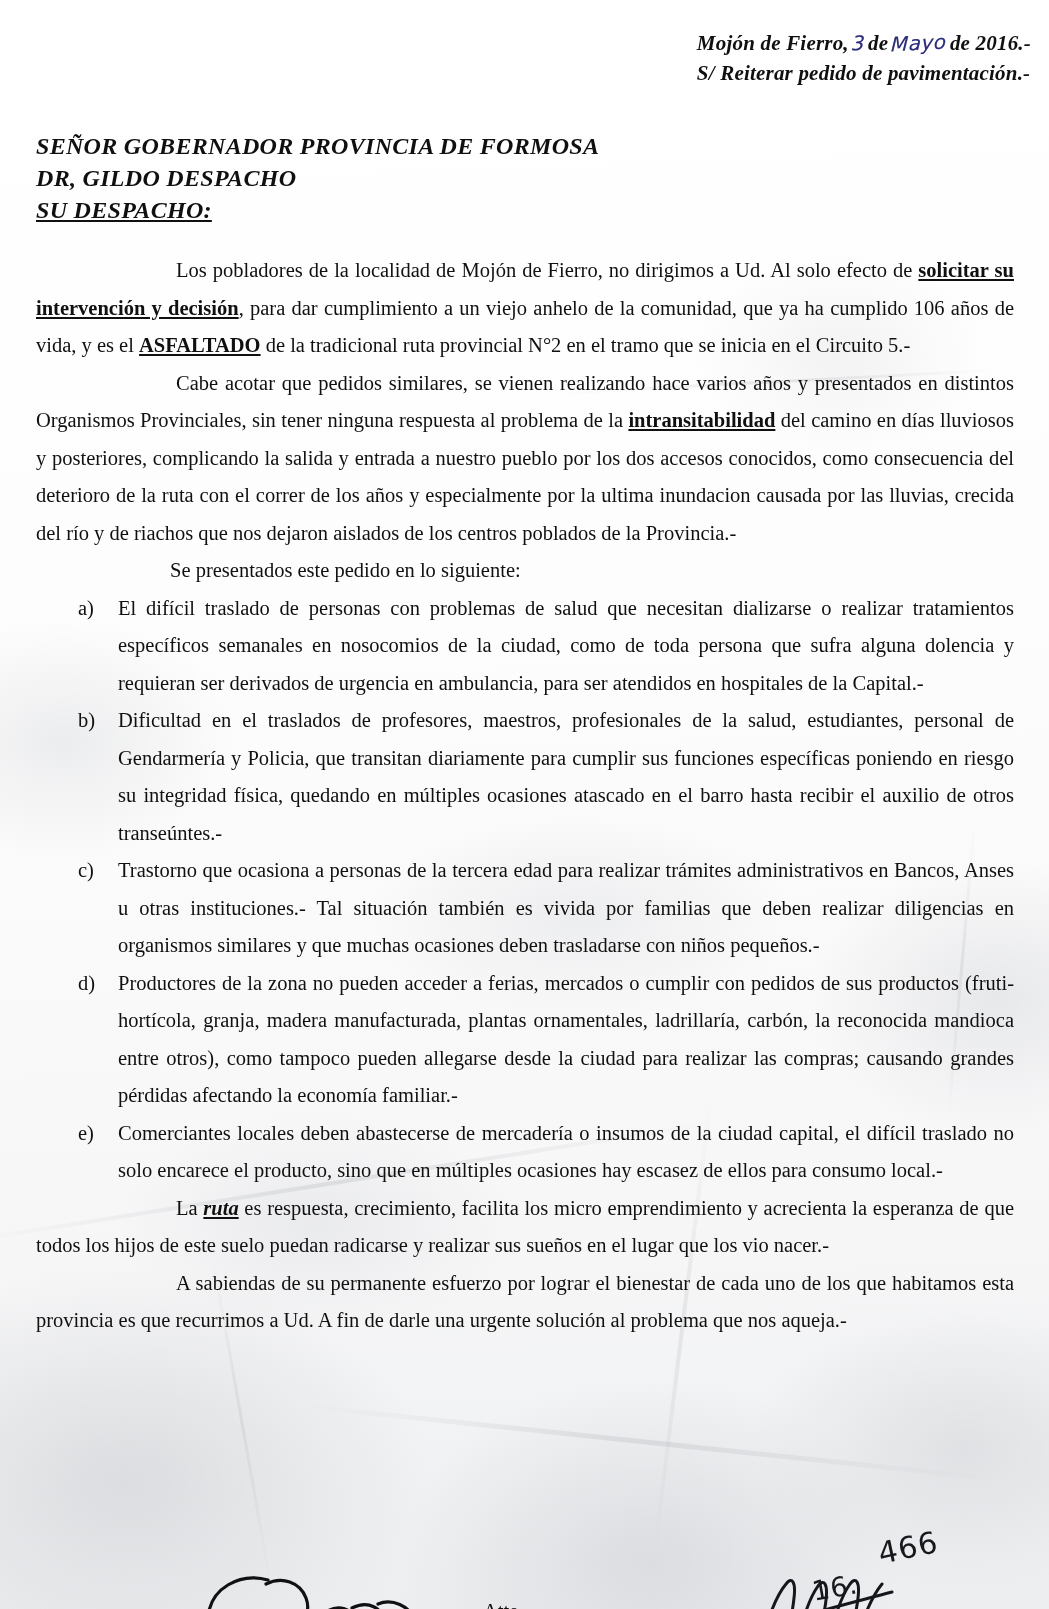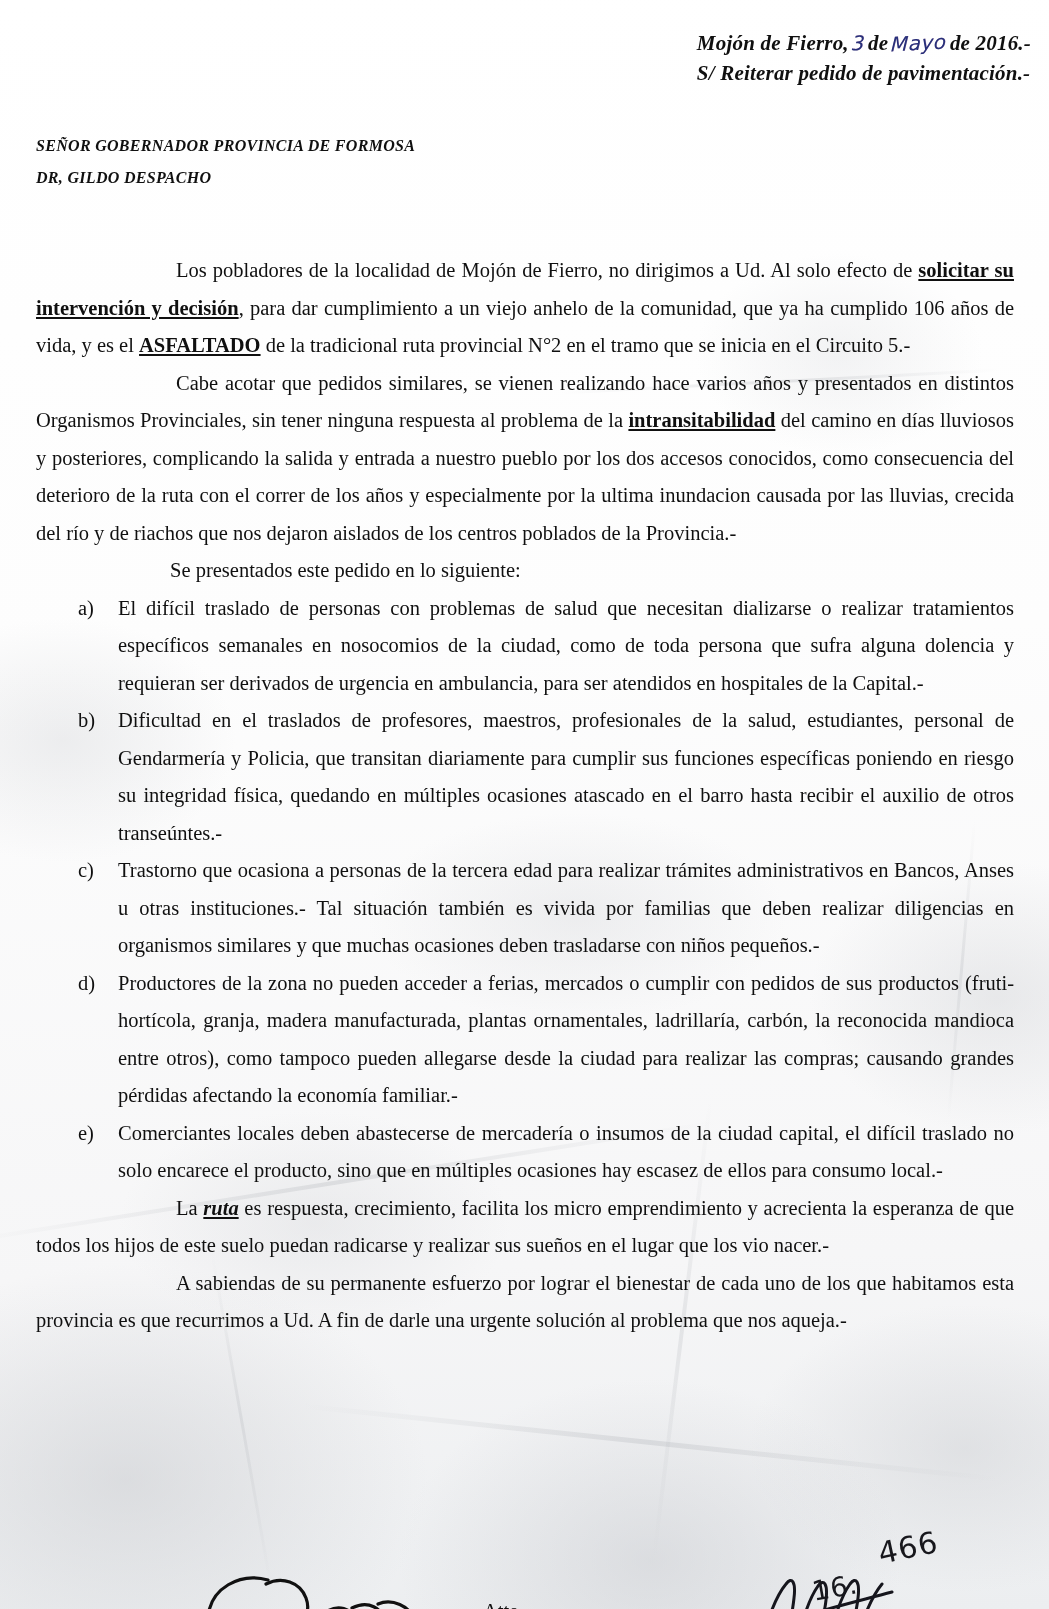--- a/index.html
+++ b/index.html
@@ -62,21 +62,21 @@
     text-shadow: 0.4px 0 0 rgba(110,40,110,0.45);
   }
 
   
   .addressee {
     position: absolute;
     top: 130px;
     left: 36px;
     font-style: italic;
     font-weight: bold;
-    font-size: 16px;
+    font-size: 24px;
     line-height: 32px;
     letter-spacing: 0.3px;
   }
   .addressee .u { text-decoration: underline; }
 
   
   .body {
     position: absolute;
     top: 252px;
     left: 36px;
@@ -170,20 +170,21 @@
     <div class="header-block">
       <div>
         <span>Mojón de Fierro,</span><span class="hw">3</span><span>de</span><span class="hw">Mayo</span><span>de 2016.-</span>
       </div>
       <div>S/ Reiterar pedido de pavimentación.-</div>
     </div>
 
     <div class="addressee">
       <div>SEÑOR GOBERNADOR PROVINCIA DE FORMOSA</div>
       <div>DR, GILDO DESPACHO</div>
+      <div class="u">SU DESPACHO:</div>
     </div>
 
     <div class="body">
 
       <p class="indent"><span>Los pobladores de la localidad de Mojón de Fierro, no dirigimos a Ud. Al solo efecto de </span><span class="bu">solicitar su intervención y decisión</span><span>, para dar cumplimiento a un viejo anhelo de la comunidad, que ya ha cumplido 106 años de vida, y es el </span><span class="bu">ASFALTADO</span><span> de la tradicional ruta provincial N°2 en el tramo que se inicia en el  Circuito 5.-</span></p>
 
       <p class="indent"><span>Cabe acotar que  pedidos similares, se vienen realizando hace varios años y presentados en distintos Organismos Provinciales, sin tener ninguna respuesta al problema  de la </span><span class="bu">intransitabilidad</span><span> del camino en días lluviosos y posteriores,  complicando la salida y entrada a nuestro pueblo por los dos accesos conocidos,  como consecuencia del deterioro de la ruta con el correr de los años y especialmente por la ultima inundacion causada por las lluvias, crecida del río y de riachos que nos dejaron aislados de los centros poblados de la Provincia.-</span></p>
 
       <p class="indent-sm" style="text-align:left;">Se presentados este pedido en lo siguiente:</p>
 

